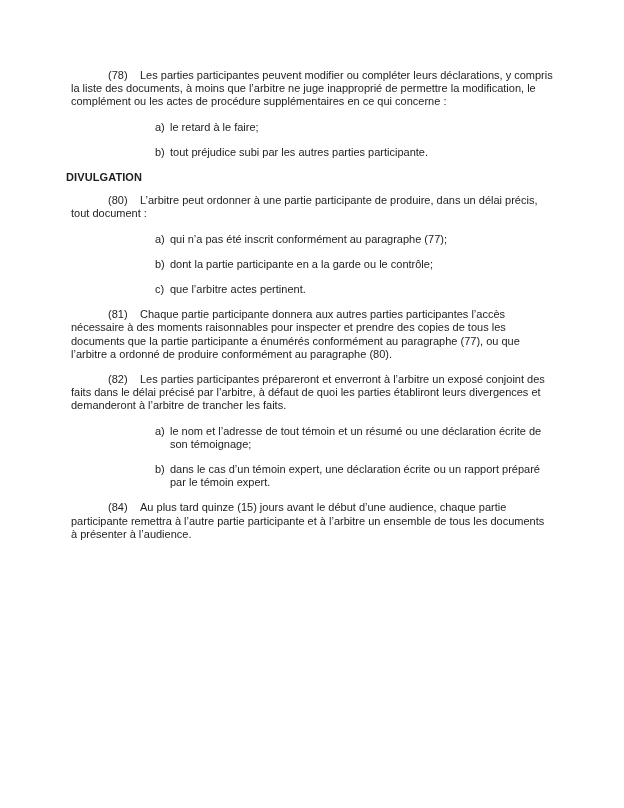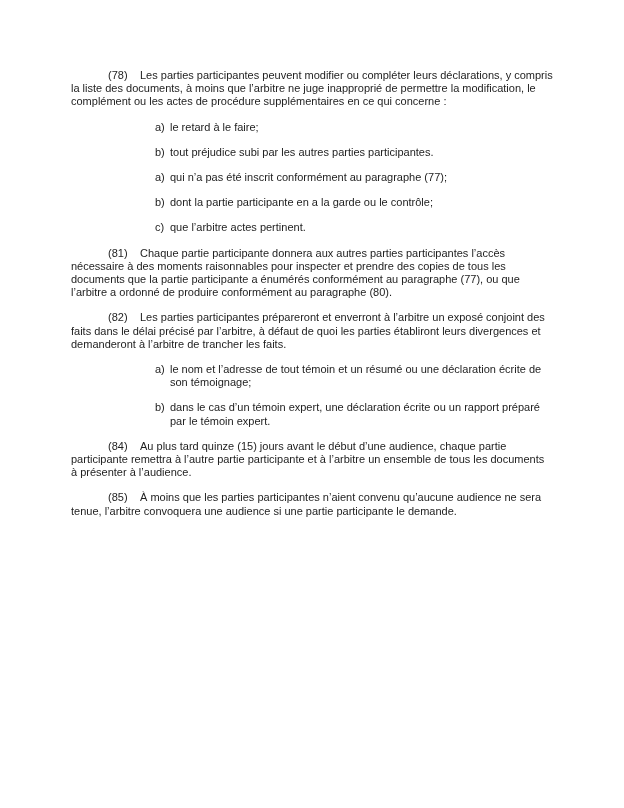--- a/index.html
+++ b/index.html
@@ -47,22 +47,24 @@
 
 <div class="page">
   <div class="content">
       <p class="para"><span class="pnum">(78)</span><span class="ptext">Les parties participantes peuvent modifier ou compléter leurs déclarations, y compris la liste des documents, à moins que l’arbitre ne juge inapproprié de permettre la modification, le complément ou les actes de procédure supplémentaires en ce qui concerne :</span></p>
       <div class="list-item">
         <span class="marker">a)</span>
         <span class="li-text">le retard à le faire;</span>
       </div>
       <div class="list-item">
         <span class="marker">b)</span>
-        <span class="li-text">tout préjudice subi par les autres parties participantes.</span>
+        <span class="li-text">tout préjudice subi par les autres parties participante.</span>
       </div>
+      <h2 class="heading">DIVULGATION</h2>
+      <p class="para"><span class="pnum">(80)</span><span class="ptext">L’arbitre peut ordonner à une partie participante de produire, dans un délai précis, tout document :</span></p>
       <div class="list-item">
         <span class="marker">a)</span>
         <span class="li-text">qui n’a pas été inscrit conformément au paragraphe (77);</span>
       </div>
       <div class="list-item">
         <span class="marker">b)</span>
         <span class="li-text">dont la partie participante en a la garde ou le contrôle;</span>
       </div>
       <div class="list-item">
         <span class="marker">c)</span>
@@ -72,15 +74,14 @@
       <p class="para"><span class="pnum">(82)</span><span class="ptext">Les parties participantes prépareront et enverront à l’arbitre un exposé conjoint des faits dans le délai précisé par l’arbitre, à défaut de quoi les parties établiront leurs divergences et demanderont à l’arbitre de trancher les faits.</span></p>
       <div class="list-item">
         <span class="marker">a)</span>
         <span class="li-text">le nom et l’adresse de tout témoin et un résumé ou une déclaration écrite de son témoignage;</span>
       </div>
       <div class="list-item">
         <span class="marker">b)</span>
         <span class="li-text">dans le cas d’un témoin expert, une déclaration écrite ou un rapport préparé par le témoin expert.</span>
       </div>
       <p class="para"><span class="pnum">(84)</span><span class="ptext">Au plus tard quinze (15) jours avant le début d’une audience, chaque partie participante remettra à l’autre partie participante et à l’arbitre un ensemble de tous les documents à présenter à l’audience.</span></p>
-      <p class="para"><span class="pnum">(85)</span><span class="ptext">À moins que les parties participantes n’aient convenu qu’aucune audience ne sera tenue, l’arbitre convoquera une audience si une partie participante le demande.</span></p>
     </div>
 </div>
 
 </body></html>

